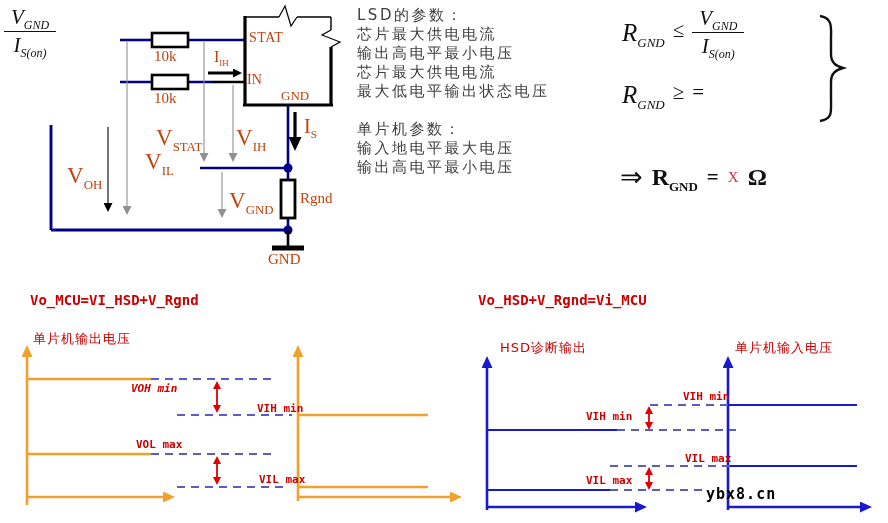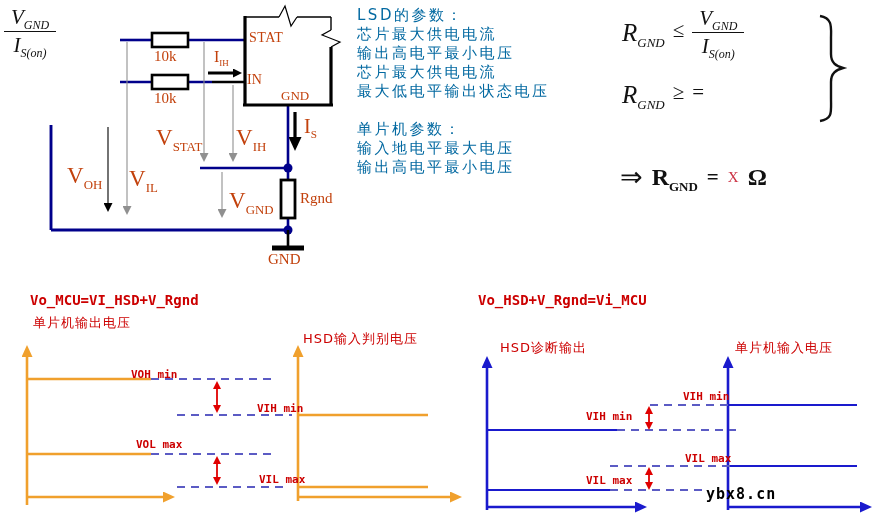--- a/index.html
+++ b/index.html
@@ -3,21 +3,21 @@
 <meta charset="utf-8">
 <style>
   html,body{margin:0;padding:0;background:#fff;}
   #stage{position:relative;width:888px;height:523px;background:#fff;overflow:hidden;
          font-family:"Liberation Serif",serif;}
   #linework{position:absolute;left:0;top:0;z-index:0;}
   .lbl{position:absolute;z-index:2;color:#c2410c;white-space:nowrap;line-height:1;}
   .serif{font-family:"Liberation Serif",serif;}
   .lbl sub{font-size:0.56em;line-height:0;}
   .mv{font-size:23px;}
-  .cnred{position:absolute;z-index:2;color:#0369a1;font-family:"DejaVu Sans",sans-serif;
+  .cnred{position:absolute;z-index:2;color:#404040;font-family:"DejaVu Sans",sans-serif;
          font-size:15px;line-height:19px;letter-spacing:2.5px;white-space:nowrap;}
   .redmono{position:absolute;z-index:2;color:#cc0000;font-family:"DejaVu Sans Mono",monospace;
            font-weight:bold;font-size:11px;white-space:nowrap;}
   .dtitle{position:absolute;z-index:2;color:#cc0000;font-family:"DejaVu Sans Mono",monospace;
           font-weight:bold;font-size:14px;white-space:nowrap;}
   .axlbl{position:absolute;z-index:2;color:#cc0000;font-family:"DejaVu Sans",sans-serif;
          font-size:13px;letter-spacing:1px;white-space:nowrap;}
   .formula{position:absolute;z-index:2;display:flex;align-items:center;gap:8px;
            font-family:"Liberation Serif",serif;color:#111;}
   .mvar{font-style:italic;font-size:25px;}
@@ -164,21 +164,21 @@
   <div class="lbl serif" style="left:154px;top:49px;font-size:15px;">10k</div>
   <div class="lbl serif" style="left:154px;top:91px;font-size:15px;">10k</div>
   <div class="lbl serif" style="left:249px;top:31px;font-size:14px;letter-spacing:0.5px;">STAT</div>
   <div class="lbl serif" style="left:247px;top:73px;font-size:14px;">IN</div>
   <div class="lbl serif" style="left:281px;top:89px;font-size:13px;">GND</div>
   <div class="lbl serif mv" style="left:214px;top:49px;font-size:16px;"><span>I</span><sub>IH</sub></div>
   <div class="lbl serif mv" style="left:156px;top:126px;"><span>V</span><sub>STAT</sub></div>
   <div class="lbl serif mv" style="left:236px;top:126px;"><span>V</span><sub>IH</sub></div>
   <div class="lbl serif mv" style="left:304px;top:116px;font-size:20px;"><span>I</span><sub>S</sub></div>
   <div class="lbl serif mv" style="left:67px;top:164px;"><span>V</span><sub>OH</sub></div>
-  <div class="lbl serif mv" style="left:129px;top:167px;"><span>V</span><sub>IL</sub></div>
+  <div class="lbl serif mv" style="left:129px;top:150px;padding-left:16px;"><span>V</span><sub>IL</sub></div>
   <div class="lbl serif mv" style="left:229px;top:189px;"><span>V</span><sub>GND</sub></div>
   <div class="lbl serif" style="left:300px;top:191px;font-size:15px;">Rgnd</div>
   <div class="lbl serif" style="left:268px;top:252px;font-size:15px;">GND</div>
 
   <div>
     <div class="cnred" style="left:357px;top:6px;">LSD的参数：</div>
     <div class="cnred" style="left:357px;top:25px;">芯片最大供电电流</div>
     <div class="cnred" style="left:357px;top:44px;">输出高电平最小电压</div>
     <div class="cnred" style="left:357px;top:63px;">芯片最大供电电流</div>
     <div class="cnred" style="left:357px;top:82px;">最大低电平输出状态电压</div>
@@ -204,23 +204,22 @@
   </div>
   <div class="concl" style="left:620px;top:161px;">
     <span class="imp">⇒</span>
     <span class="rbold"><span>R</span><sub>GND</sub></span>
     <span class="eqb">=</span>
     <span class="xval">X</span>
     <span class="omega">Ω</span>
   </div>
 
   <div class="dtitle" style="left:30px;top:292px;">Vo_MCU=VI_HSD+V_Rgnd</div>
-  <div class="axlbl" style="left:33px;top:314px;text-align:center;">单片机输出电压</div>
-  <div class="axlbl" style="left:303px;top:330px;">HSD输入判别电压</div>
-  <div class="redmono" style="left:131px;top:368px;">VOH min</div>
+  <div class="axlbl" style="left:33px;top:330px;text-align:center;">单片机输出电压</div>
+  <div class="redmono" style="left:131px;top:382px;font-style:italic;">VOH min</div>
   <div class="redmono" style="left:257px;top:402px;">VIH min</div>
   <div class="redmono" style="left:136px;top:438px;">VOL max</div>
   <div class="redmono" style="left:259px;top:473px;">VIL max</div>
 
   <div class="dtitle" style="left:478px;top:292px;">Vo_HSD+V_Rgnd=Vi_MCU</div>
   <div class="axlbl" style="left:500px;top:339px;">HSD诊断输出</div>
   <div class="axlbl" style="left:735px;top:339px;">单片机输入电压</div>
   <div class="redmono" style="left:683px;top:390px;">VIH min</div>
   <div class="redmono" style="left:586px;top:410px;">VIH min</div>
   <div class="redmono" style="left:685px;top:452px;">VIL max</div>

